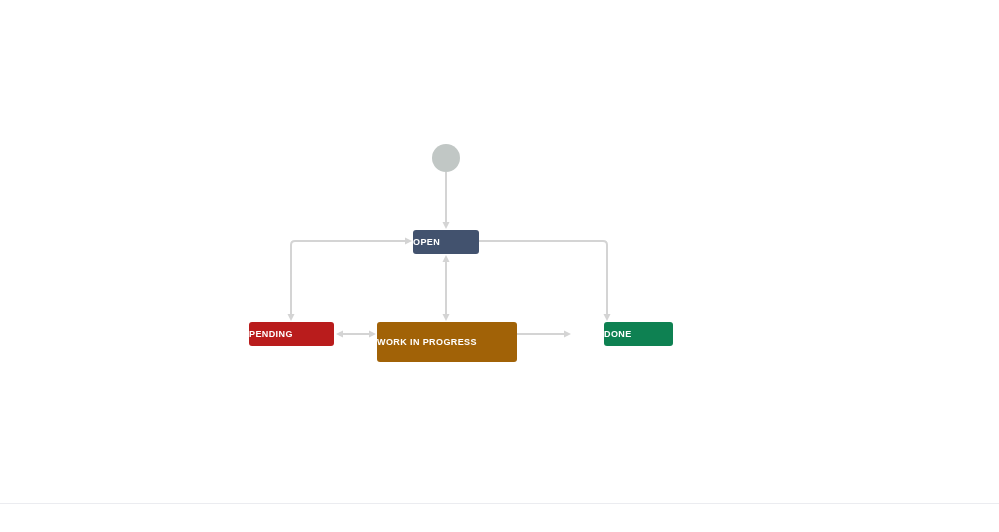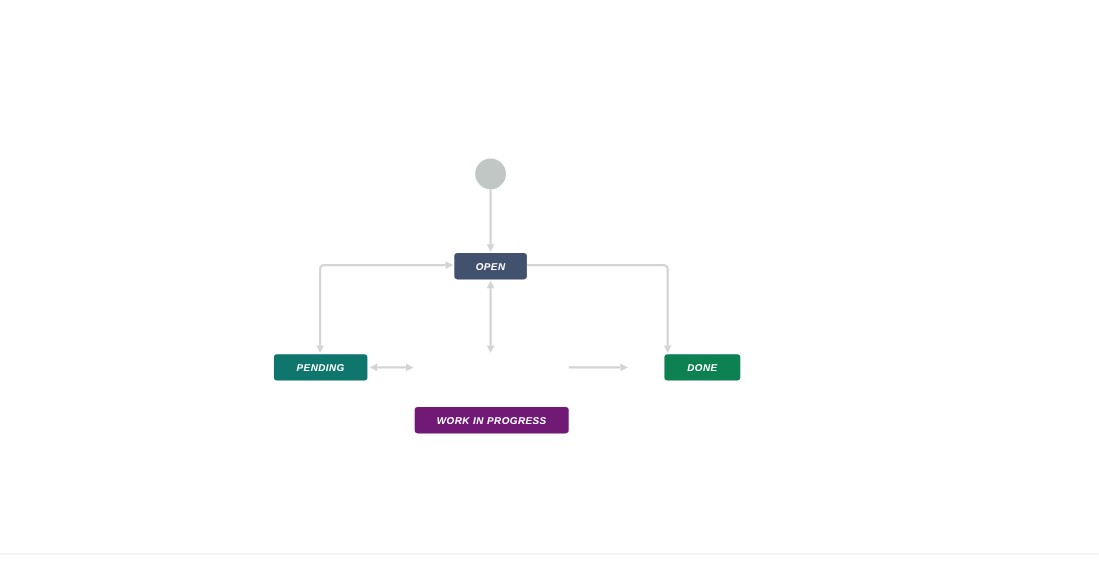--- a/index.html
+++ b/index.html
@@ -31,25 +31,23 @@
     width: 999px;
     height: 532px;
     pointer-events: none;
   }
 
   .node {
     position: absolute;
     box-sizing: border-box;
     display: flex;
     align-items: center;
-    justify-content: center;
     border-radius: 3px;
     text-align: center;
     white-space: nowrap;
-    font-style: italic;
   }
 
   .node-label {
     font-size: 9px;
     font-weight: bold;
     letter-spacing: 0.4px;
     color: #ffffff;
     line-height: 1;
     text-transform: uppercase;
   }
@@ -70,30 +68,29 @@
     width: 66px;
     height: 24px;
     background: #42526e;
   }
 
   #node-pending {
     left: 249px;
     top: 322px;
     width: 85px;
     height: 24px;
-    background: #0f766e;
+    background: #b91c1c;
   }
 
   #node-wip {
     left: 377px;
     top: 322px;
     width: 140px;
-    height: 24px;
-    background: #701a75;
-    margin-top: 48px;
+    height: 40px;
+    background: #a16207;
   }
 
   #node-done {
     left: 572px;
     top: 322px;
     width: 69px;
     height: 24px;
     background: #0e8152;
     margin-left: 32px;
   }

